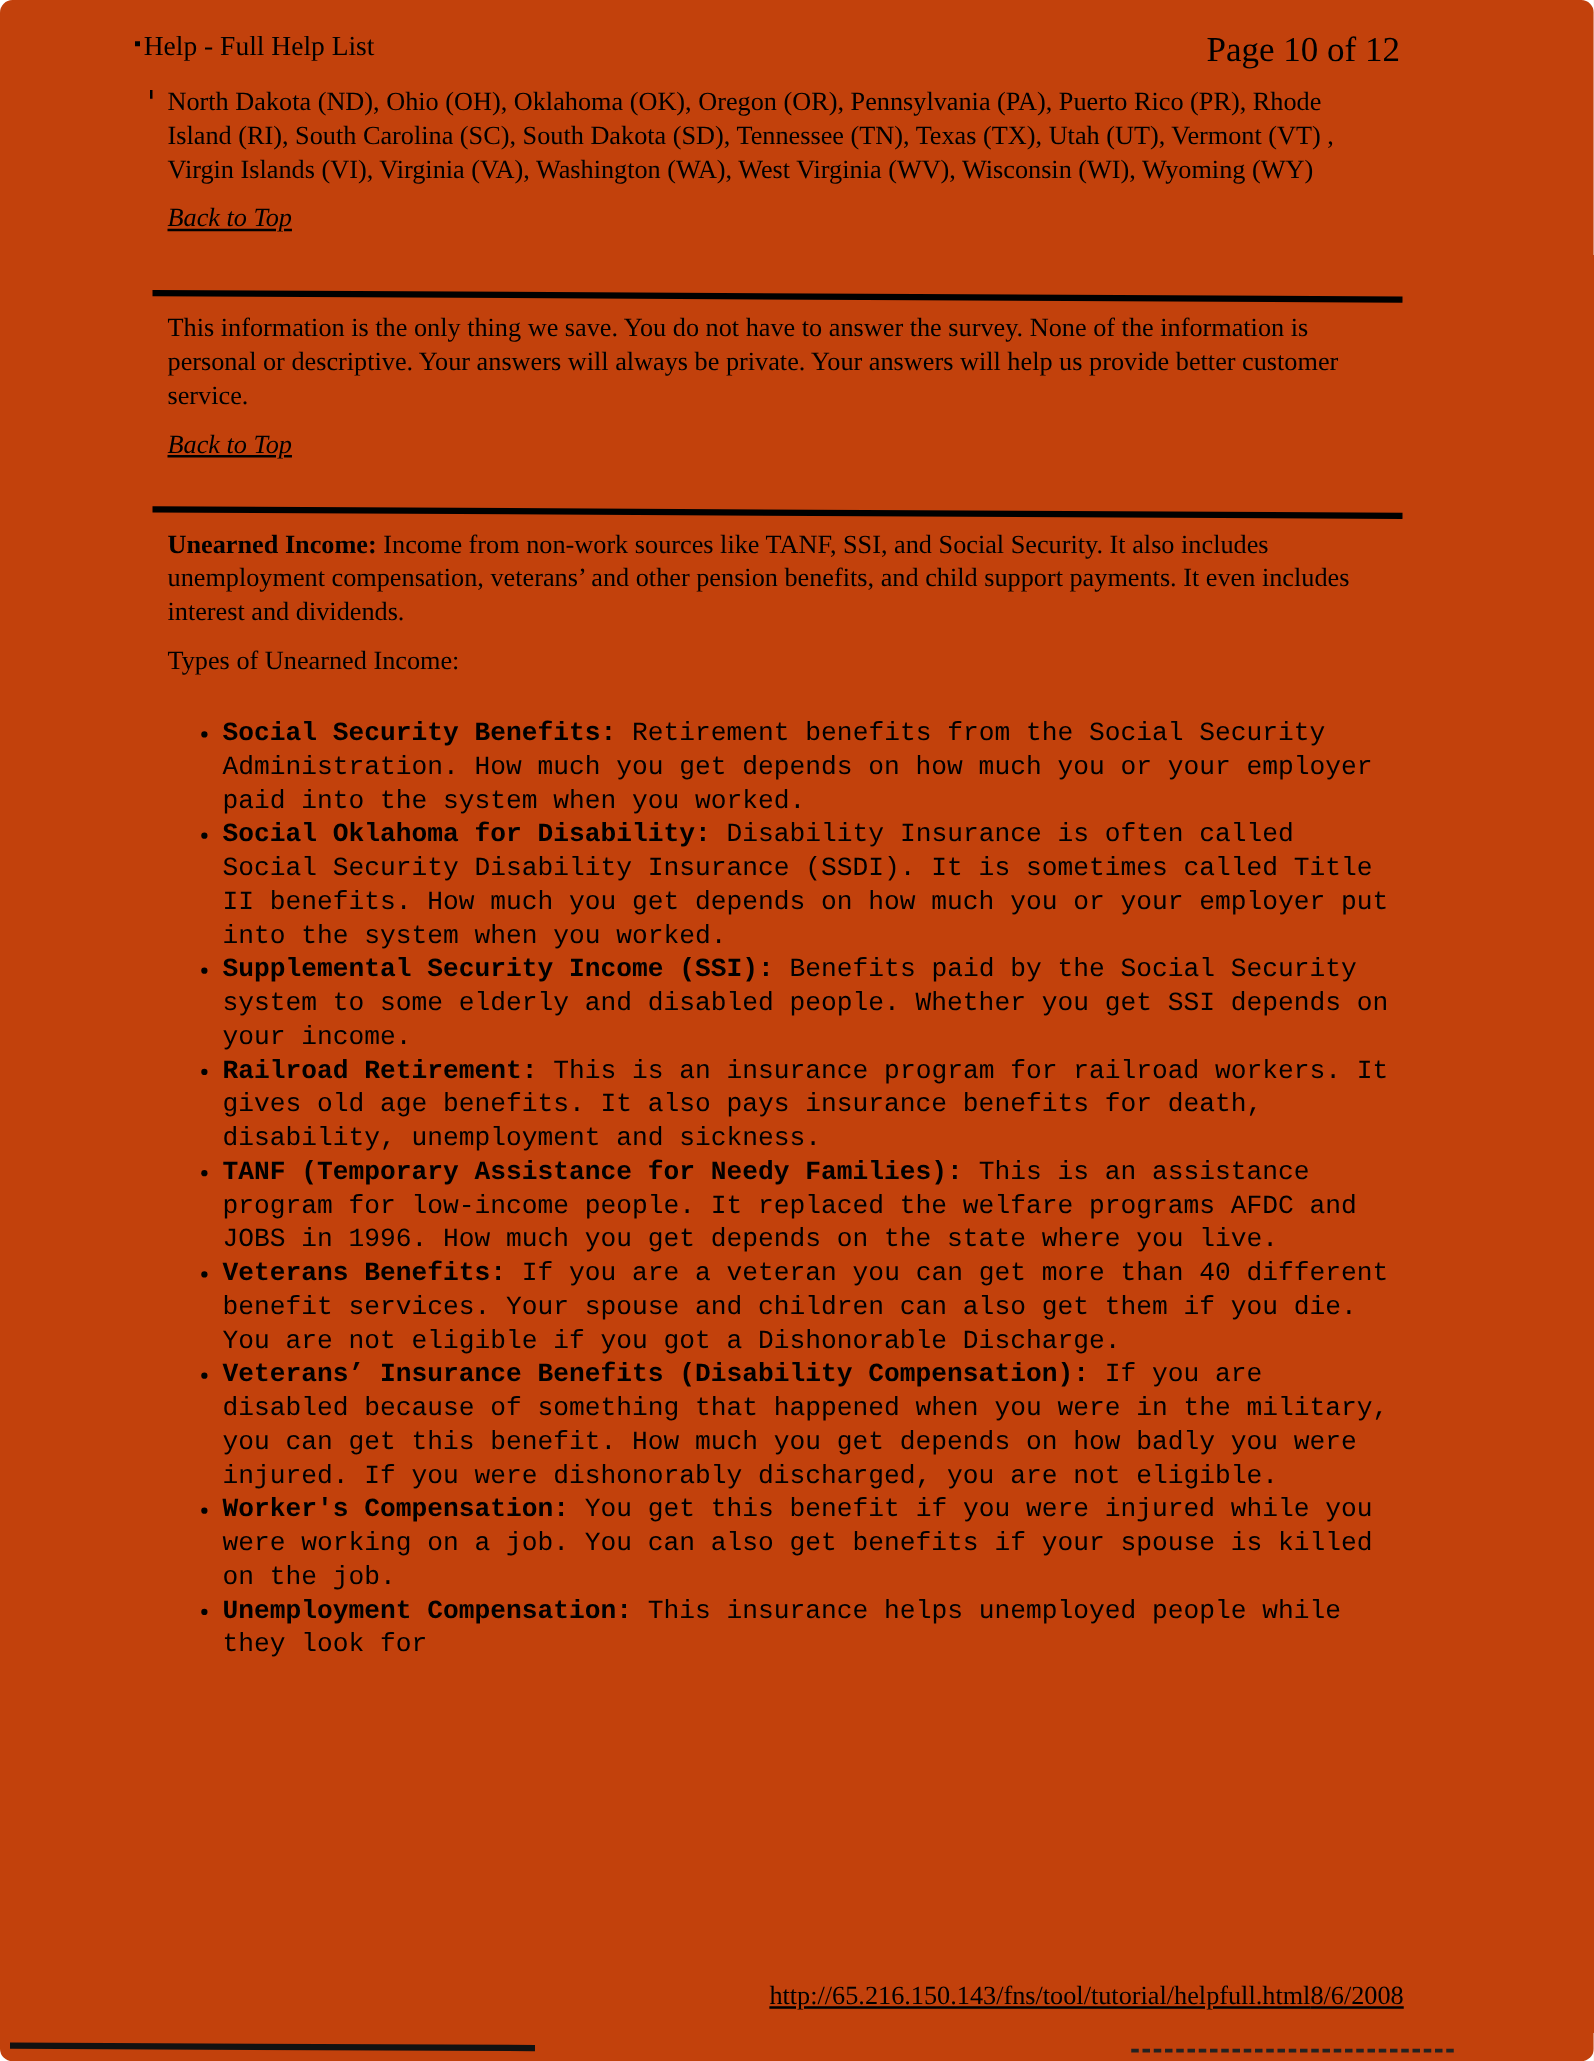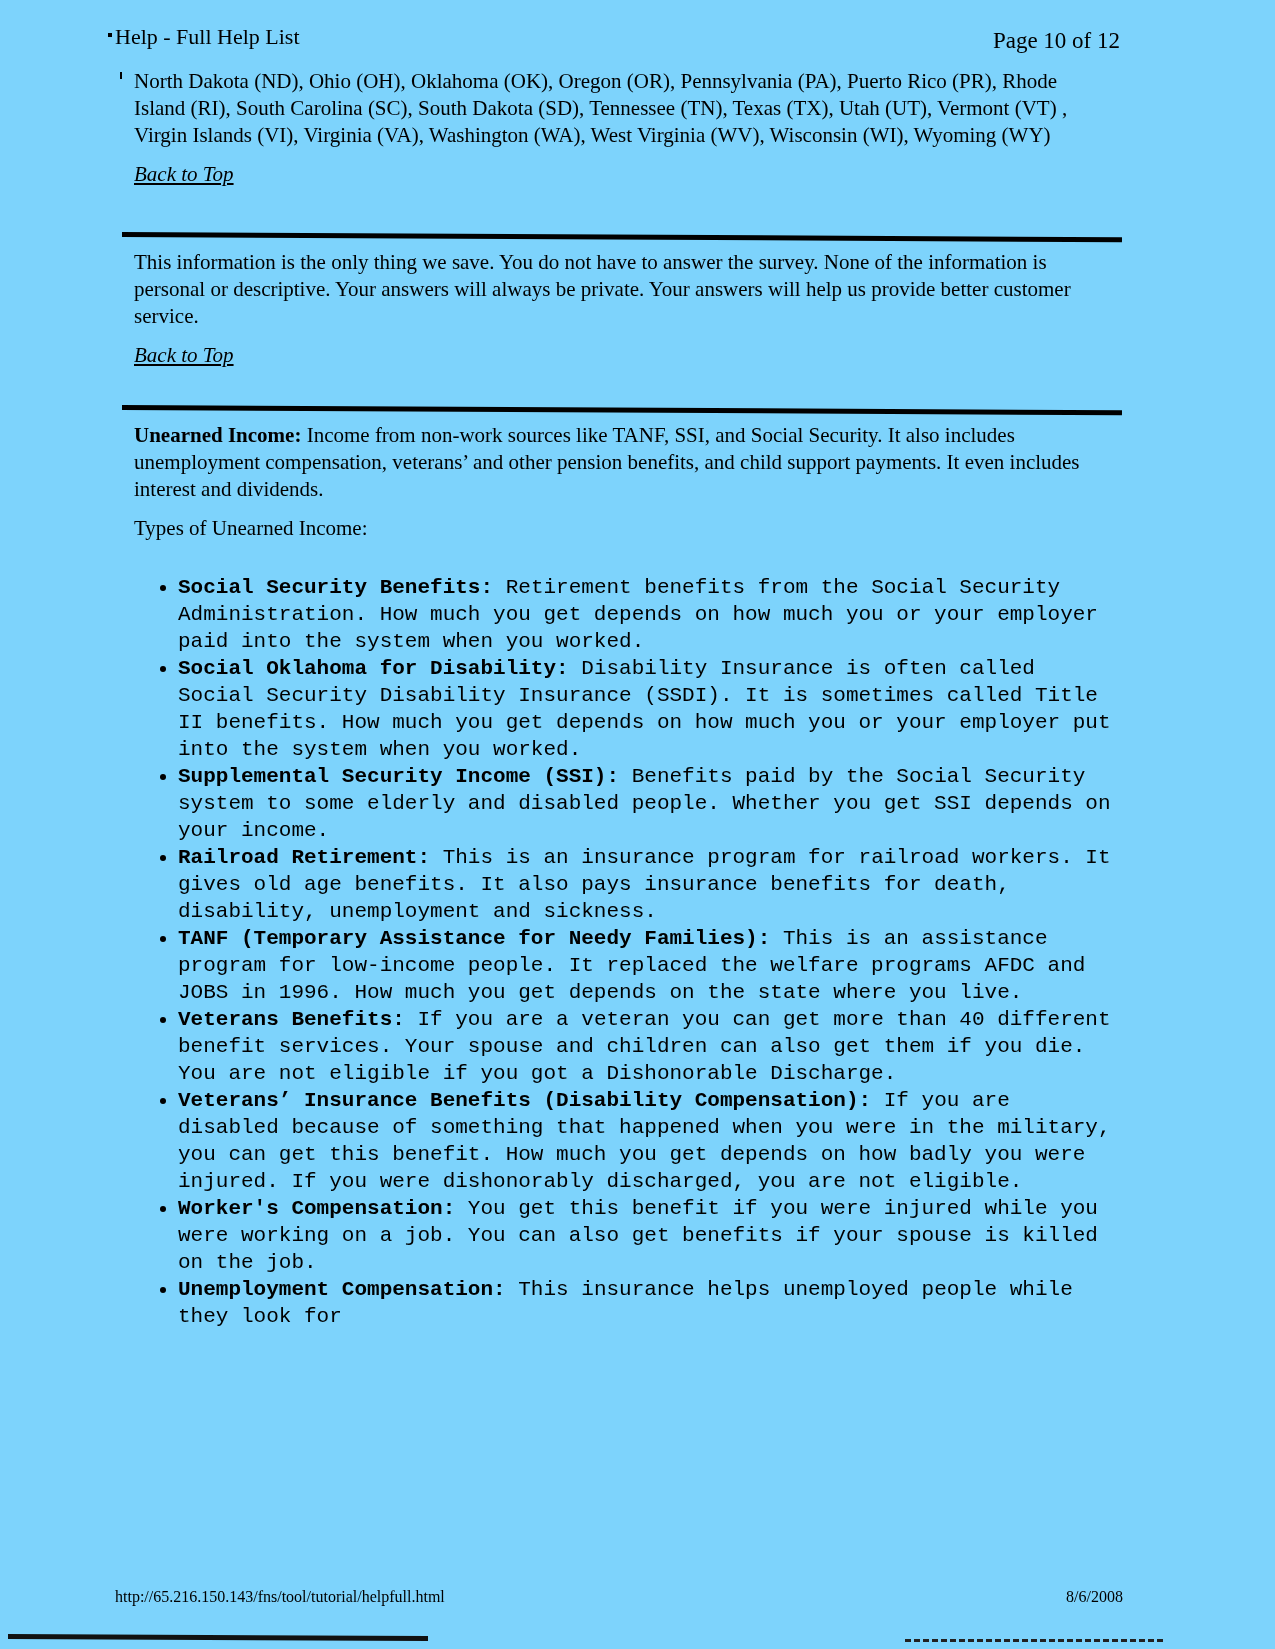--- a/index.html
+++ b/index.html
@@ -11,32 +11,33 @@
     width: 1275px;
     height: 1649px;
     font-family: "Liberation Serif", serif;
     color: #000000;
   }
   .page {
     position: relative;
     width: 1275px;
     height: 1649px;
     overflow: hidden;
-    background: #7dd3fc;
+    background: #c2410c;
+    border-radius: 10px;
   }
   
   .hdr {
     display: flex;
     justify-content: space-between;
     align-items: flex-start;
     padding: 22px 155px 0 115px;
     font-size: 22px;
     line-height: 30px;
   }
-  .hdr .page-num { font-size: 23px; margin-top: 4px; }
+  .hdr .page-num { font-size: 28px; margin-top: 4px; }
 
   
   .content {
     padding: 0 153px 0 122px;
     font-size: 21px;
     line-height: 27px;
   }
   .content p { margin: 12px; }
 
   .p-states   { margin-top: 60px; }
@@ -73,23 +74,24 @@
   }
   strong { font-weight: bold; }
 
   
   .ftr {
     position: absolute;
     top: 1583px;
     left: 115px;
     right: 152px;
     display: flex;
-    justify-content: space-between;
-    font-size: 16px;
+    justify-content: flex-end;
+    font-size: 21px;
     line-height: 27px;
+    text-decoration: underline;
   }
 
   
   .edge-left {
     position: absolute;
     left: 8px;
     top: 1635px;
     width: 420px;
     height: 5px;
     background: #111111;

